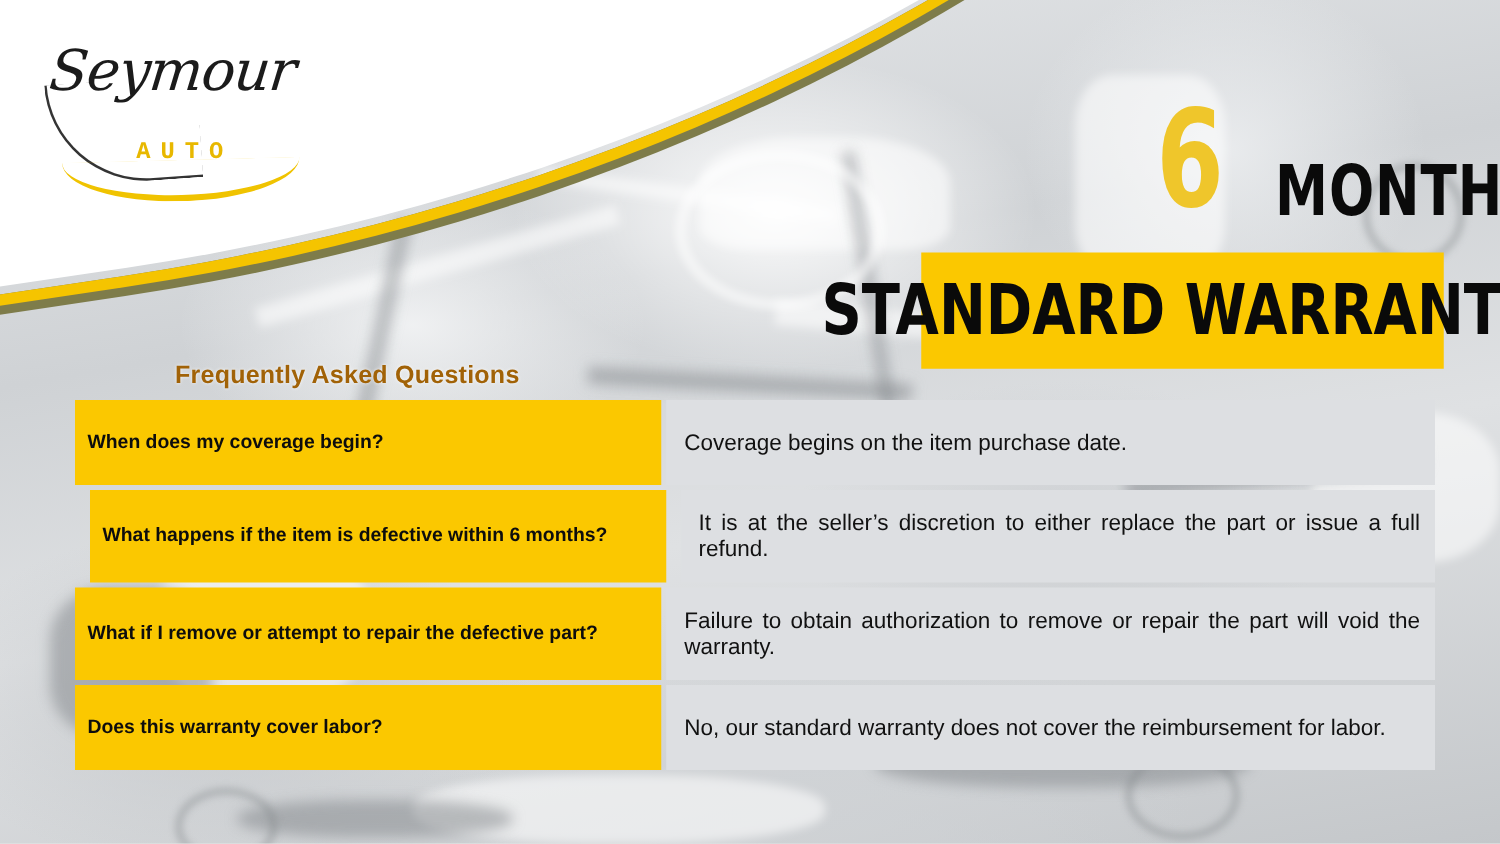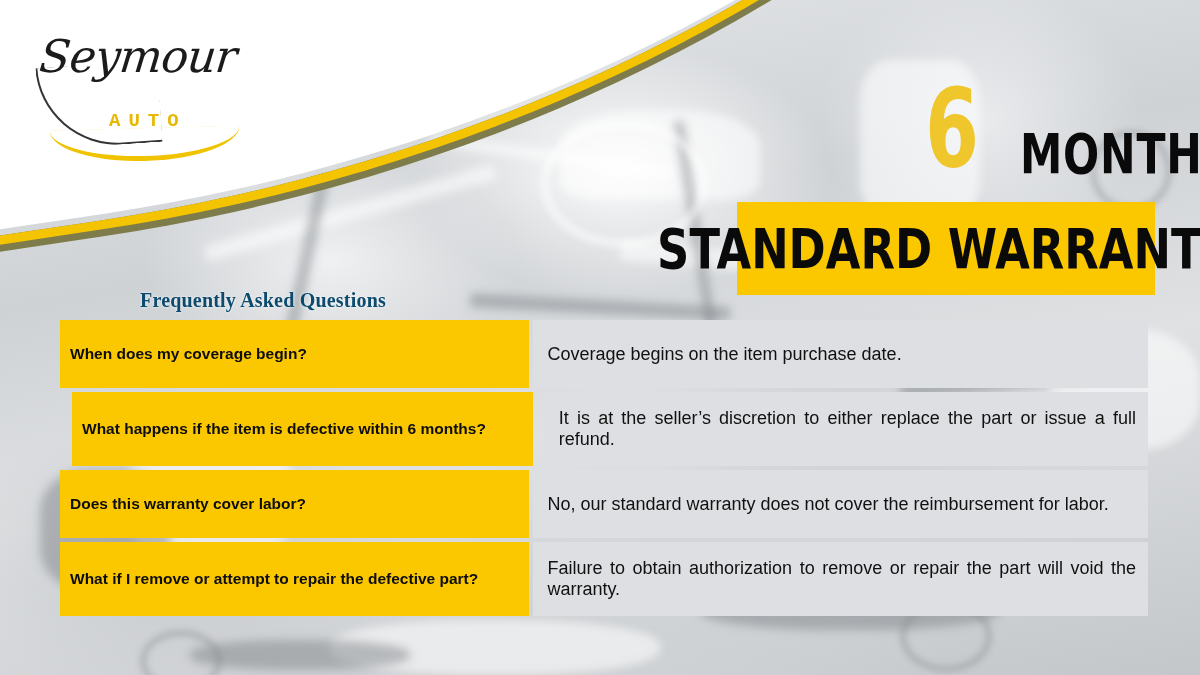--- a/index.html
+++ b/index.html
@@ -143,24 +143,23 @@
     letter-spacing:0px;
     white-space:nowrap;
   }
 
   
   .faq-title{
     position:absolute;
     left:140px; top:289px;
     font-size:20px;
     font-weight:700;
-    color:#0c4a6e;
+    color:#a16207;
     letter-spacing:.2px;
     text-shadow:0 0 3px rgba(255,255,255,.85);
-    font-family:Liberation Serif, serif;
   }
 
   
   .faq-table{
     position:absolute;
     left:60px; top:320px;
     width:1088px;
   }
   .faq-row{
     display:flex;
@@ -252,25 +251,25 @@
     <div class="faq-row h1">
       <div class="faq-q">When does my coverage begin?</div>
       <div class="faq-a">Coverage begins on the item purchase date.</div>
     </div>
 
     <div class="faq-row h2">
       <div class="faq-q">What happens if the item is defective within 6 months?</div>
       <div class="faq-a">It is at the seller’s discretion to either replace the part or issue a full refund.</div>
     </div>
 
+    <div class="faq-row h4">
+      <div class="faq-q">What if I remove or attempt to repair the defective part?</div>
+      <div class="faq-a">Failure to obtain authorization to remove or repair the part will void the warranty.</div>
+    </div>
+
     <div class="faq-row h3">
       <div class="faq-q">Does this warranty cover labor?</div>
       <div class="faq-a">No, our standard warranty does not cover the reimbursement for labor.</div>
     </div>
 
-    <div class="faq-row h4">
-      <div class="faq-q">What if I remove or attempt to repair the defective part?</div>
-      <div class="faq-a">Failure to obtain authorization to remove or repair the part will void the warranty.</div>
-    </div>
-
   </div>
 
 </div>
 
 </body></html>

